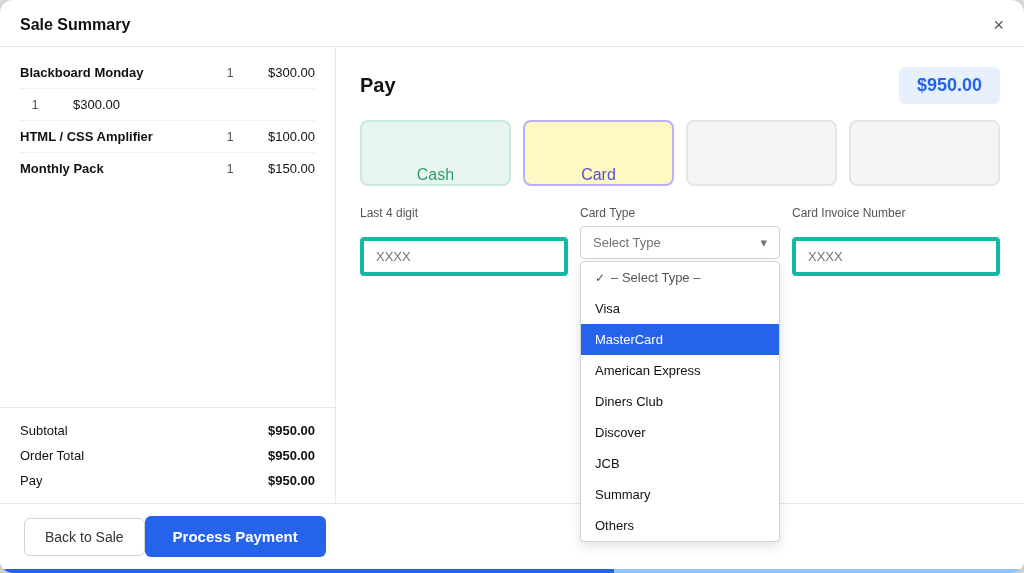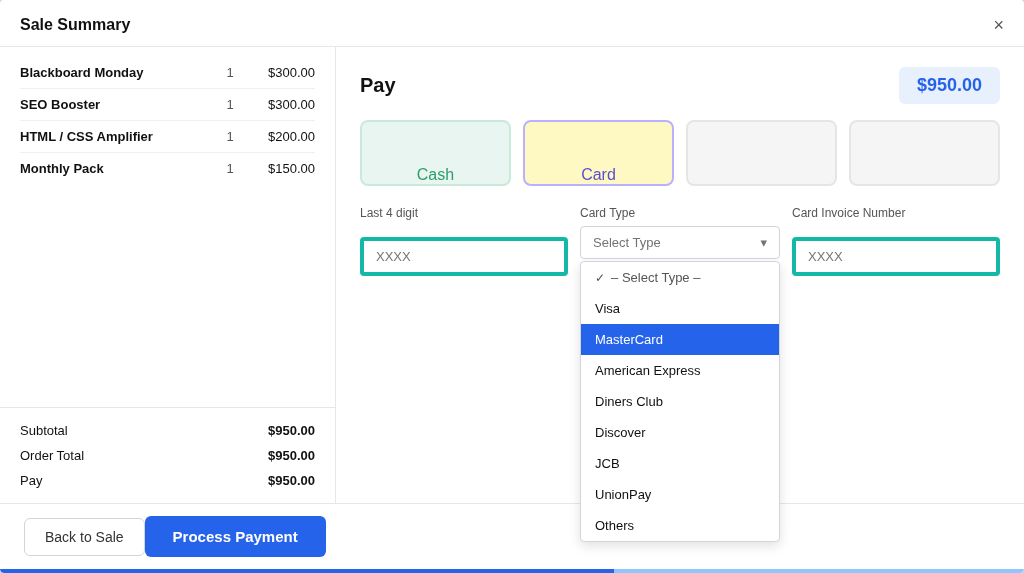--- a/index.html
+++ b/index.html
@@ -7,21 +7,21 @@
       font-family: -apple-system, BlinkMacSystemFont, 'Segoe UI', sans-serif;
       background: #e0e0e0;
       display: flex;
       align-items: center;
       justify-content: center;
       min-height: 100vh;
       font-size: 14px;
     }
     .modal {
       background: #fff;
-      border-radius: 4px;
+      border-radius: 13px;
       width: 1024px;
       min-height: 573px;
       display: flex;
       flex-direction: column;
       box-shadow: 0 4px 20px rgba(0,0,0,0.2);
       position: relative;
       overflow: hidden;
     }
     .modal-header {
       padding: 16px 20px 12px 20px;
@@ -270,28 +270,27 @@
 
     <div class="sidebar">
       <div class="sale-items">
 
       <div class="sale-item">
       <span class="item-name">Blackboard Monday</span>
       <span class="item-qty">1</span>
       <span class="item-price">$300.00</span>
     </div>
           <div class="sale-item">
-      <span class="item-name">SEO Booster</span>
       <span class="item-qty">1</span>
       <span class="item-price">$300.00</span>
     </div>
           <div class="sale-item">
       <span class="item-name">HTML / CSS Amplifier</span>
       <span class="item-qty">1</span>
-      <span class="item-price">$200.00</span>
+      <span class="item-price">$100.00</span>
     </div>
           <div class="sale-item">
       <span class="item-name">Monthly Pack</span>
       <span class="item-qty">1</span>
       <span class="item-price">$150.00</span>
     </div>
         </div>
       <div class="sidebar-footer">
         <div class="summary-row">
           <span class="label">Subtotal</span>
@@ -355,21 +354,21 @@
               <div class="dropdown-item">
                 <span>Diners Club</span>
               </div>
               <div class="dropdown-item">
                 <span>Discover</span>
               </div>
               <div class="dropdown-item">
                 <span>JCB</span>
               </div>
               <div class="dropdown-item">
-                <span>UnionPay</span>
+                <span>Summary</span>
               </div>
               <div class="dropdown-item">
                 <span>Others</span>
               </div>
             </div>
         </div>
         <div class="form-group invoice-group">
           <label>Card Invoice Number</label>
           <input class="form-input" type="text" placeholder="XXXX" style="">
         </div>

